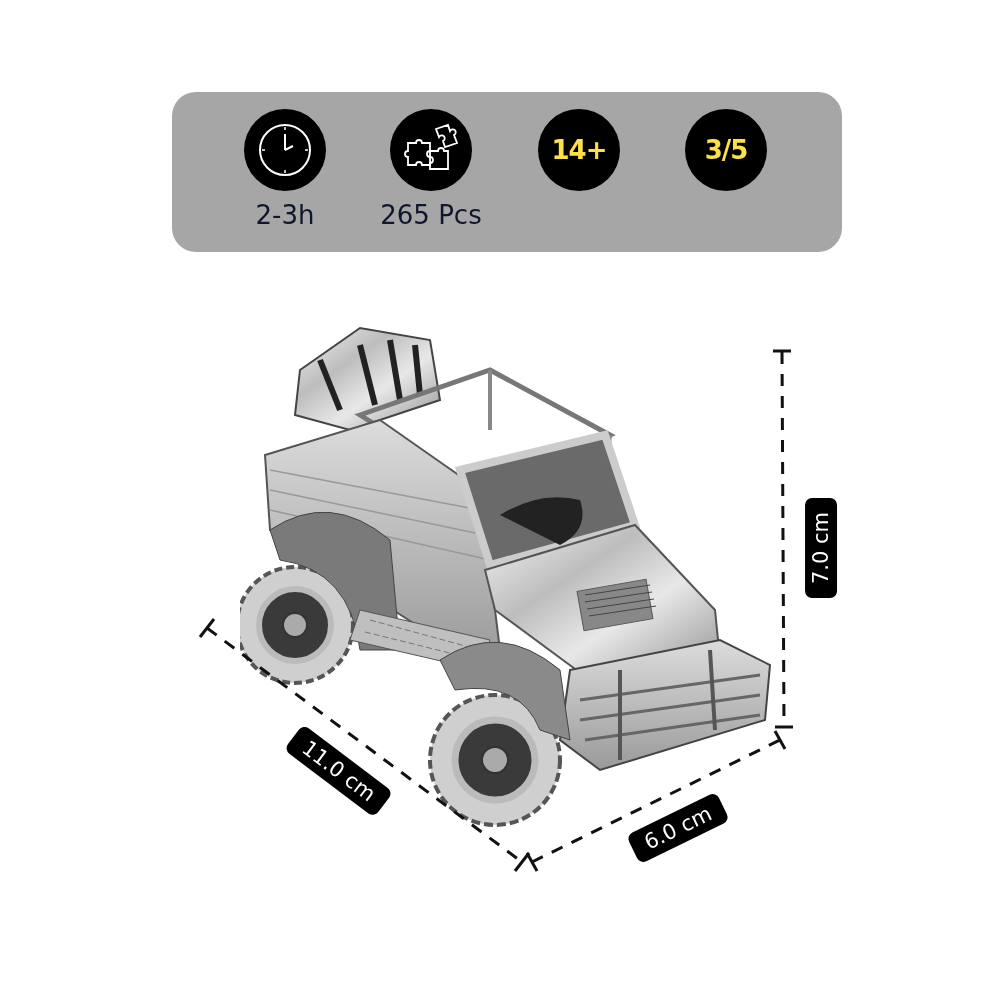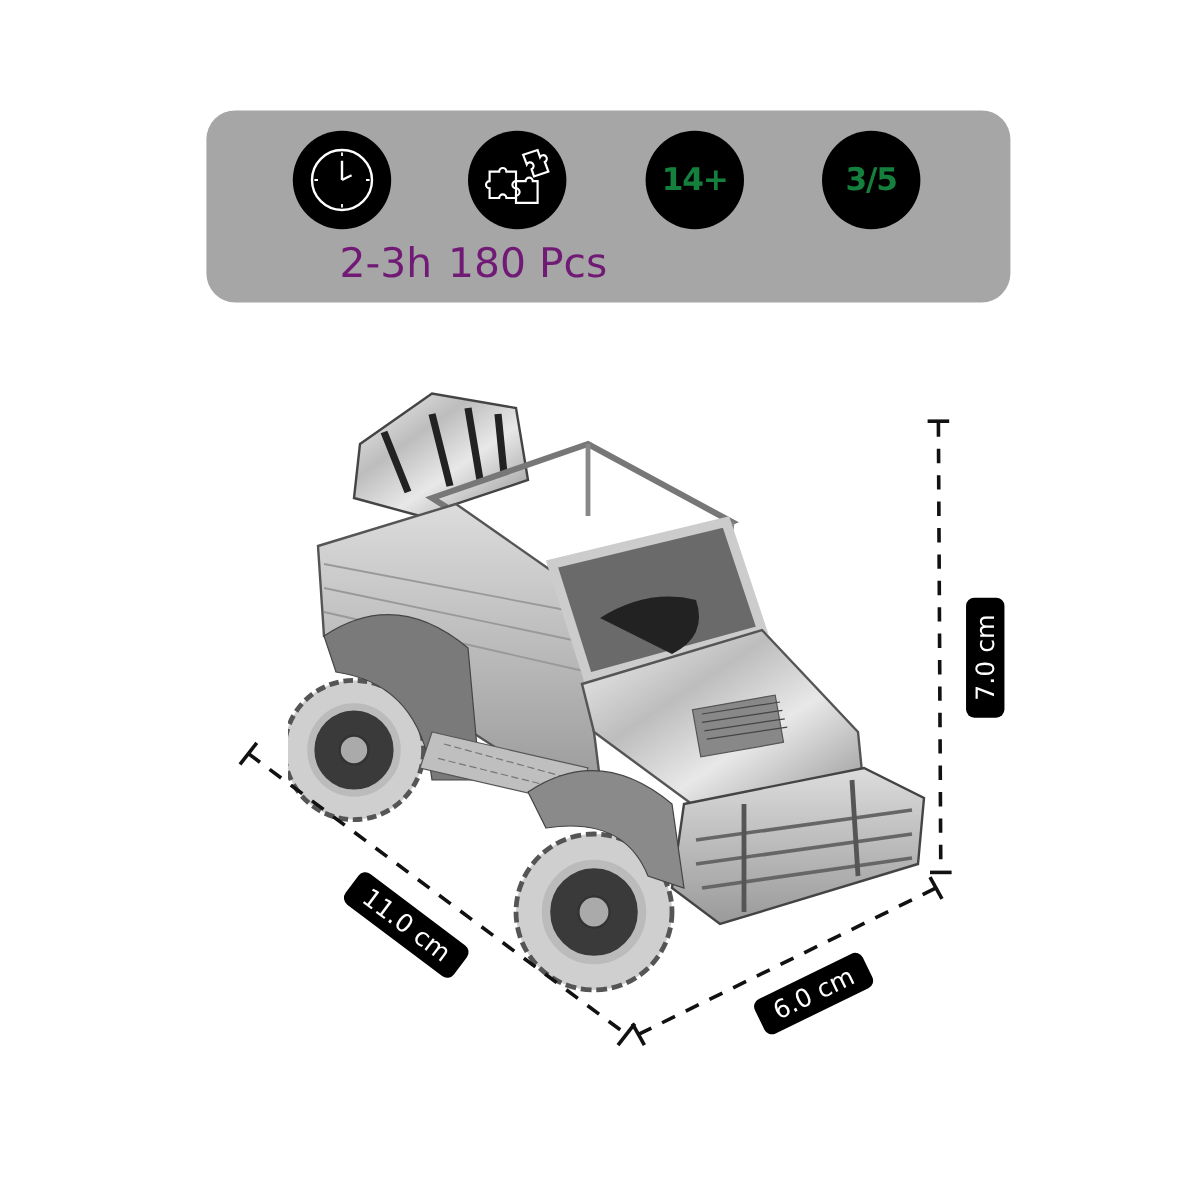--- a/index.html
+++ b/index.html
@@ -10,27 +10,27 @@
   }
   .info-bar {
     position: absolute; left: 172px; top: 92px; width: 670px; height: 160px;
     background: #a6a6a6; border-radius: 24px;
   }
   .info-item {
     position: absolute; top: 0; width: 150px; height: 160px; text-align: center;
   }
   .badge {
     position: absolute; left: 34px; top: 17px; width: 82px; height: 82px;
-    border-radius: 50%; background: #000; color: #15803d;
+    border-radius: 50%; background: #000; color: #fde047;
     display: flex; align-items: center; justify-content: center;
     font-size: 26px; font-weight: bold; letter-spacing: -1px;
   }
   .info-label {
     position: absolute; left: 0; right: 0; top: 108px;
-    color: #701a75; font-size: 34px; text-align: right;
+    color: #0f172a; font-size: 26px; text-align: center;
   }
   .dim-line { position: absolute; left: 0; top: 0; }
   .dim-label {
     position: absolute; background: #000; color: #fff;
     font-size: 21px; border-radius: 7px; padding: 4px 14px;
     white-space: nowrap; transform-origin: center center;
   }
   .car-wrap { position: absolute; left: 240px; top: 320px; width: 540px; height: 520px; }
 </style>
 </head>
@@ -53,21 +53,21 @@
   </div>
 
   <div class="info-item" style="left:184px;">
     <div class="badge">
       <svg width="58" height="58" viewBox="0 0 58 58" fill="none" stroke="#fff" stroke-width="1.8">
         <path d="M6 22 h8 a3 3 0 1 1 6 0 h8 v8 a3 3 0 1 0 0 6 v8 h-8 a3 3 0 1 0 -6 0 h-8 v-8 a3 3 0 1 1 0 -6 z"></path>
         <path d="M28 30 h8 a3 3 0 1 1 6 0 h4 v18 h-18 v-6 a3 3 0 1 0 0 -6 z"></path>
         <path d="M34 8 l12 -4 l2 6 a3 3 0 1 1 4 4 l3 8 l-12 4 l-2 -6 a3 3 0 1 0 -4 -4 z"></path>
       </svg>
     </div>
-    <div class="info-label">180 Pcs</div>
+    <div class="info-label">265 Pcs</div>
   </div>
 
   <div class="info-item" style="left:332px;">
     <div class="badge">14+</div>
   </div>
 
   <div class="info-item" style="left:479px;">
     <div class="badge">3/5</div>
   </div>
 </div>

